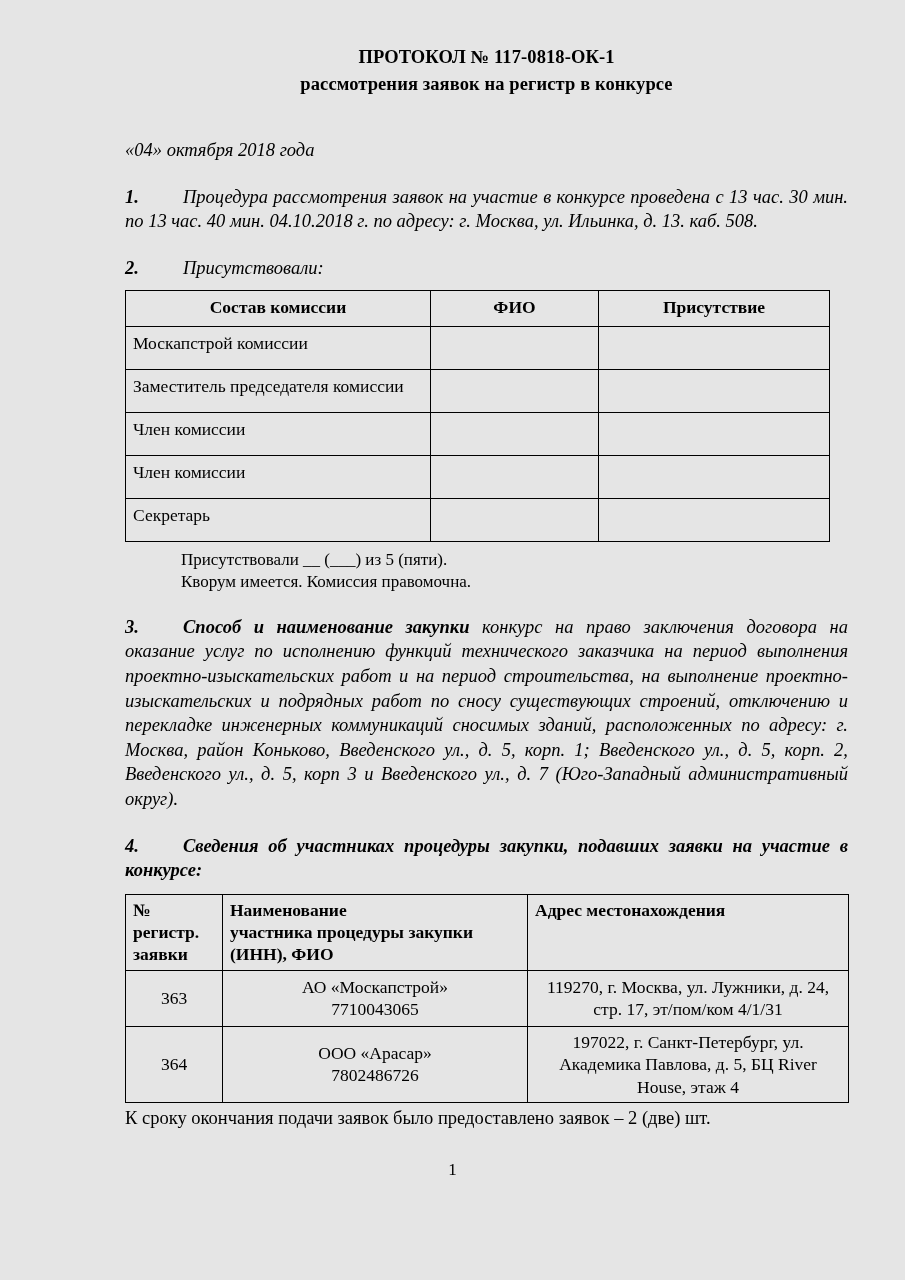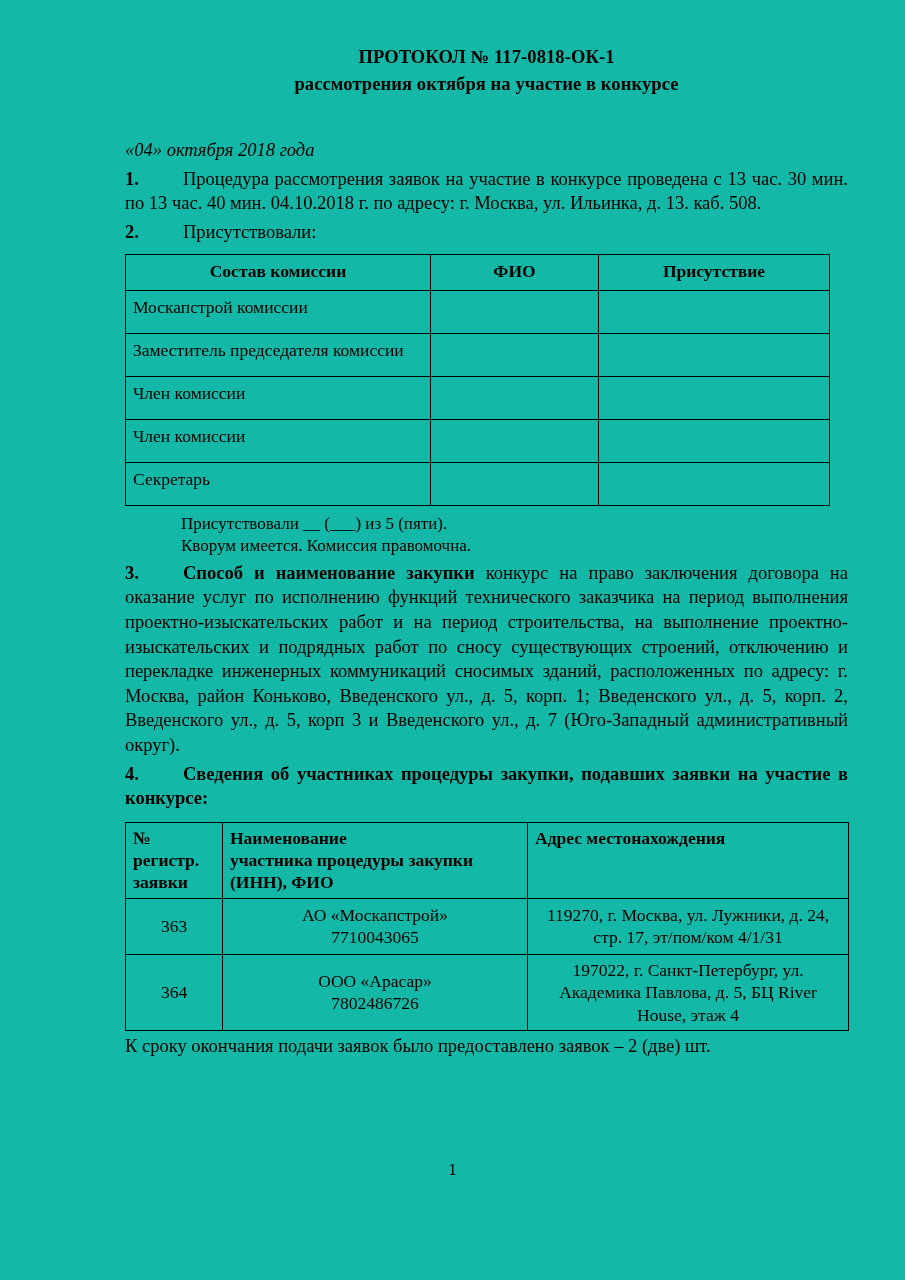--- a/index.html
+++ b/index.html
@@ -10,21 +10,21 @@
   }
   body {
     font-family: "Liberation Serif", "DejaVu Serif", serif;
     color: #000000;
   }
   .page {
     position: relative;
     width: 905px;
     height: 1280px;
     margin: 0 auto;
-    background: #14b8a6;
+    background: #e5e5e5;
     box-sizing: border-box;
     overflow: hidden;
   }
   .content {
     position: absolute;
     left: 125px;
     top: 44px;
     width: 723px;
   }
 
@@ -42,23 +42,24 @@
   
   .doc-date {
     margin-top: 40px;
     font-size: 18.5px;
     line-height: 1.35;
     font-style: italic;
   }
 
   
   .section {
-    margin-top: 4px;
+    margin-top: 22px;
     font-size: 18.5px;
     line-height: 1.33;
+    font-style: italic;
   }
   .section-justify {
     text-align: justify;
     text-justify: inter-word;
   }
   .sec-num {
     font-weight: bold;
     display: inline-block;
     width: 58px;
   }
@@ -152,21 +153,21 @@
   }
 </style>
 </head>
 <body>
 
 <div class="page">
   <div class="content">
 
     <div class="title-block">
       <div class="title-line-1">ПРОТОКОЛ № 117-0818-ОК-1</div>
-      <div class="title-line-2">рассмотрения октября на участие в конкурсе</div>
+      <div class="title-line-2">рассмотрения заявок на регистр в конкурсе</div>
     </div>
 
     <div class="doc-date">«04» октября 2018 года</div>
 
     <div class="section section-justify">
       <span class="sec-num">1.</span><span>Процедура рассмотрения заявок на участие в конкурсе проведена с 13 час. 30 мин. по 13 час. 40 мин. 04.10.2018 г. по адресу: г. Москва, ул. Ильинка, д. 13. каб. 508.</span>
     </div>
 
     <div class="section">
       <span class="sec-num">2.</span><span>Присутствовали:</span>

